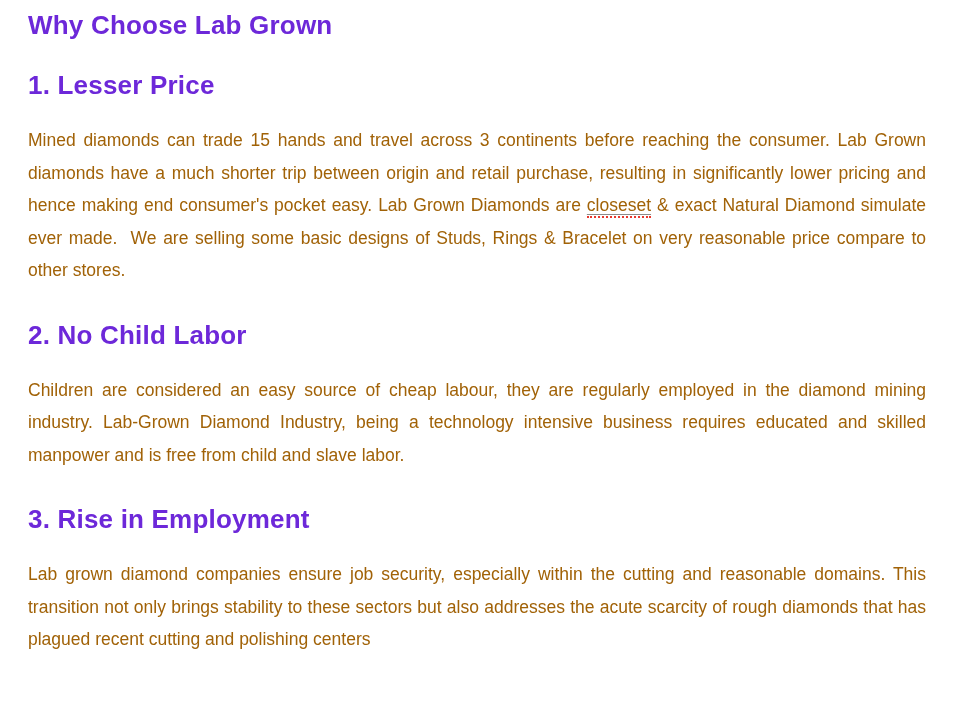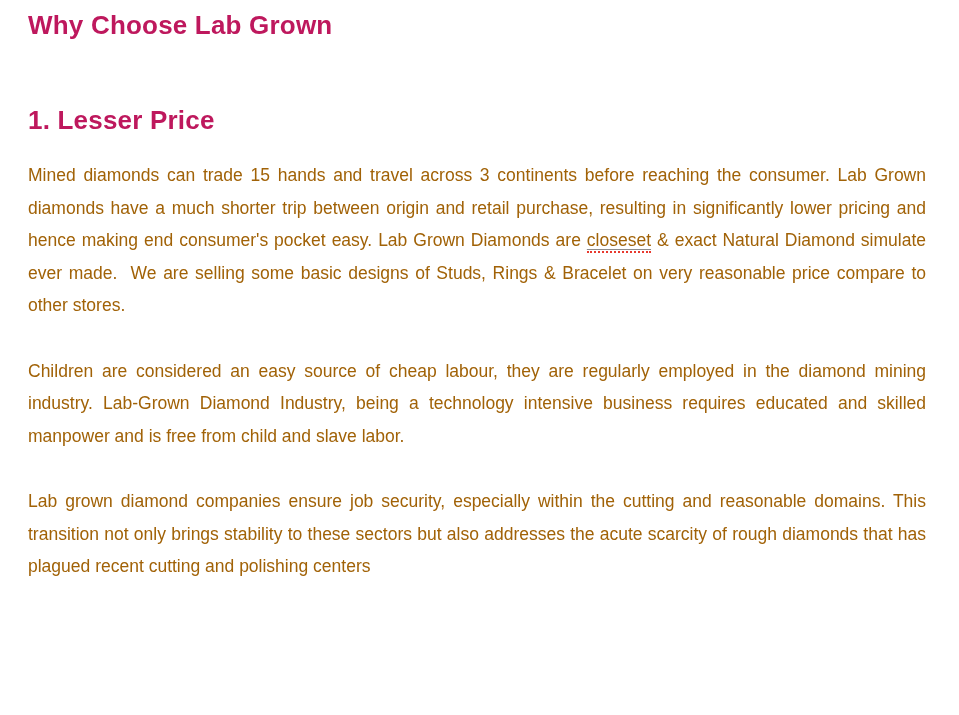--- a/index.html
+++ b/index.html
@@ -14,26 +14,26 @@
     font-family: "Liberation Sans", sans-serif;
     -webkit-font-smoothing: antialiased;
   }
   .content {
     padding: 10px 33px 30px 28px;
   }
   h2 {
     font-size: 26px;
     line-height: 30px;
     font-weight: bold;
-    color: #be185d;
+    color: #6d28d9;
     margin: 0 0 24px 0;
     letter-spacing: 0.2px;
   }
   h2.first-section {
-    margin-top: 65px;
+    margin-top: 30px;
   }
   p {
     font-size: 17.5px;
     line-height: 32.5px;
     color: #a16207;
     margin: 0 0 33px 0;
     text-align: justify;
   }
   .misspelled {
     text-decoration: underline;
@@ -47,19 +47,21 @@
 <body>
 
 <main class="content">
 
   <h2>Why Choose Lab Grown</h2>
 
   <h2 class="first-section">1. Lesser Price</h2>
 
   <p><span>Mined diamonds can trade 15 hands and travel across 3 continents before reaching the consumer. Lab Grown diamonds have a much shorter trip between origin and retail purchase, resulting in significantly lower pricing and hence making end consumer's pocket easy. Lab Grown Diamonds are </span><span class="misspelled">closeset</span><span> &amp; exact Natural Diamond simulate ever made.&nbsp; We are selling some basic designs of Studs, Rings &amp; Bracelet on very reasonable price compare to other stores.</span></p>
 
+  <h2>2. No Child Labor</h2>
 
   <p>Children are considered an easy source of cheap labour, they are regularly employed in the diamond mining industry. Lab-Grown Diamond Industry, being a technology intensive business requires educated and skilled manpower and is free from child and slave labor.</p>
 
+  <h2>3. Rise in Employment</h2>
 
   <p>Lab grown diamond companies ensure job security, especially within the cutting and reasonable domains. This transition not only brings stability to these sectors but also addresses the acute scarcity of rough diamonds that has plagued recent cutting and polishing centers</p>
 
 </main>
 
 </body></html>

